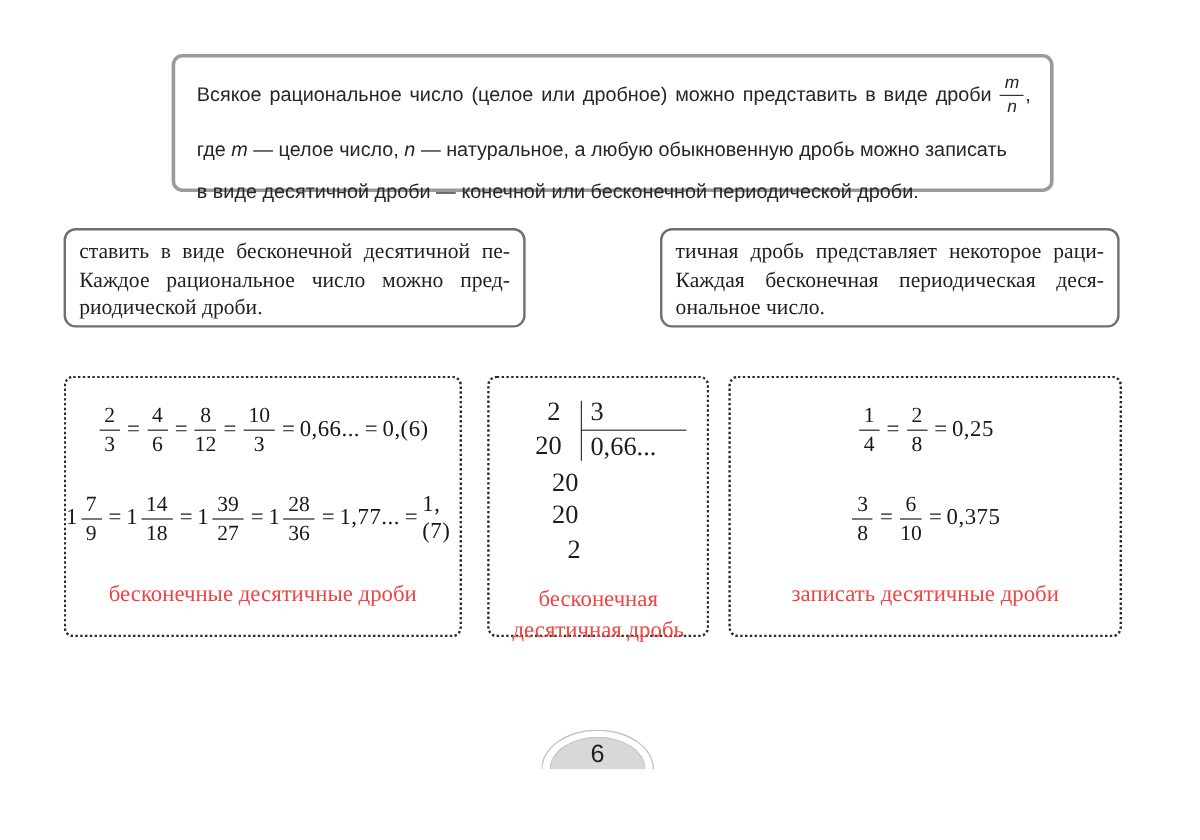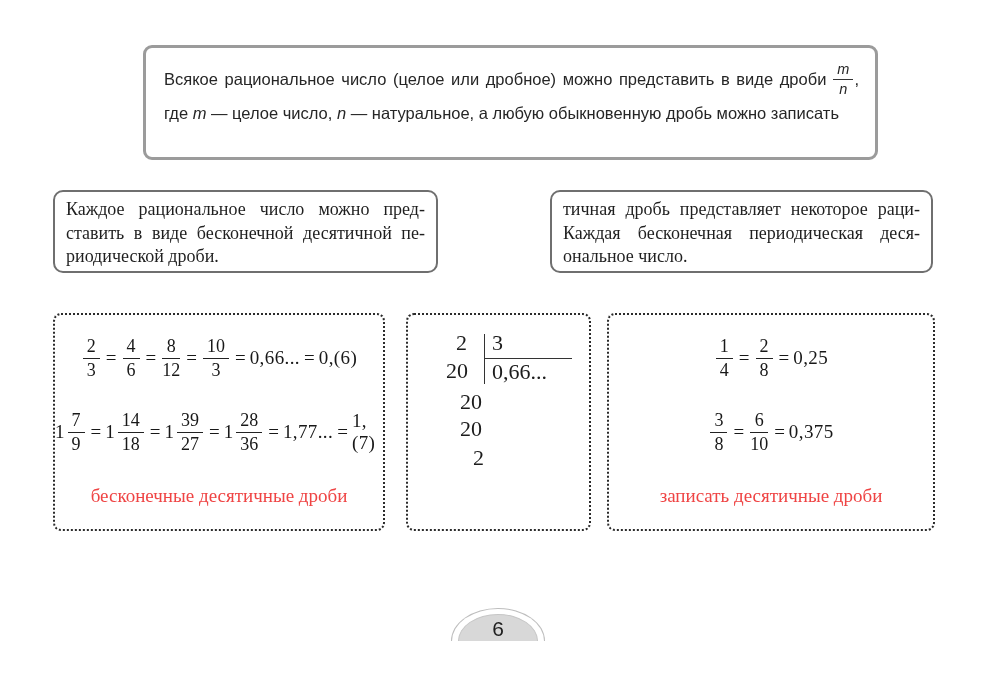--- a/index.html
+++ b/index.html
@@ -16,21 +16,21 @@
     font-family:"Liberation Sans",sans-serif;font-size:16.5px;color:#262626;
   }
   .tb-line1{display:flex;align-items:center;height:46px;}
   .tb-line1-text{flex:1;word-spacing:2px;}
   .tb-frac{
     display:inline-flex;flex-direction:column;align-items:stretch;text-align:center;
     font-style:italic;font-size:14.5px;line-height:1.15;margin:0 1px 0 4px;
   }
   .tb-fnum{border-bottom:1.4px solid #333;padding:0 4px 1px;}
   .tb-fden{padding-top:1px;}
-  .tb-line{line-height:23px;}
+  .tb-line{line-height:23px;margin-top:12px;}
   .var{font-style:italic;}
 
   
   .note-box{
     position:absolute;top:190px;height:83px;box-sizing:border-box;
     border:2px solid #6f6f6f;border-radius:10px;padding:6px 11px 0 11px;
     font-size:18px;line-height:23.5px;color:#1f1f1f;
   }
   .note-left{left:53px;width:385px;}
   .note-right{left:550px;width:383px;}
@@ -107,25 +107,26 @@
 <div class="theorem-box">
   <div class="tb-line1">
     <span class="tb-line1-text">Всякое рациональное число (целое или дробное) можно представить в виде дроби</span>
     <span class="tb-frac">
       <span class="tb-fnum">m</span>
       <span class="tb-fden">n</span>
     </span>
     <span>,</span>
   </div>
   <div class="tb-line"><span>где </span><span class="var">m</span><span> — целое число, </span><span class="var">n</span><span> — натуральное, а любую обыкновенную дробь можно записать</span></div>
+  <div class="tb-line">в виде десятичной дроби — конечной или бесконечной периодической дроби.</div>
 </div>
 
 <div class="note-box note-left">
+  <div class="nline">ставить в виде бесконечной десятичной пе-</div>
   <div class="nline">Каждое рациональное число можно пред-</div>
-  <div class="nline">ставить в виде бесконечной десятичной пе-</div>
   <div class="nline last">риодической дроби.</div>
 </div>
 
 <div class="note-box note-right">
   <div class="nline">тичная дробь представляет некоторое раци-</div>
   <div class="nline">Каждая бесконечная периодическая деся-</div>
   <div class="nline last">ональное число.</div>
 </div>
 
 <div class="dotted dotted-1">
@@ -209,20 +210,24 @@
     <span class="dv dv-3">3</span>
     <span class="dv-hline"></span>
     <span class="dv dv-20a">20</span>
     <span class="dv dv-q">0,66...</span>
     <span class="dv-ul1"></span>
     <span class="dv dv-20b">20</span>
     <span class="dv dv-20c">20</span>
     <span class="dv-ul2"></span>
     <span class="dv dv-2b">2</span>
   </div>
+  <div class="caption" style="margin-top:172px;">
+    <div>бесконечная</div>
+    <div>десятичная дробь</div>
+  </div>
 </div>
 
 <div class="dotted dotted-3">
   <div class="formula first">
       <span class="mgroup">
         <span class="frac">
           <span class="fnum">1</span>
           <span class="fden">4</span>
         </span>
       </span>

